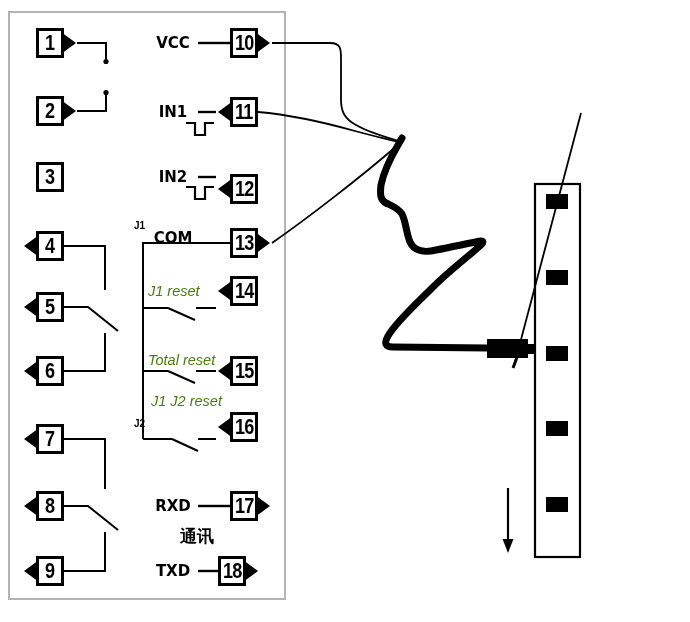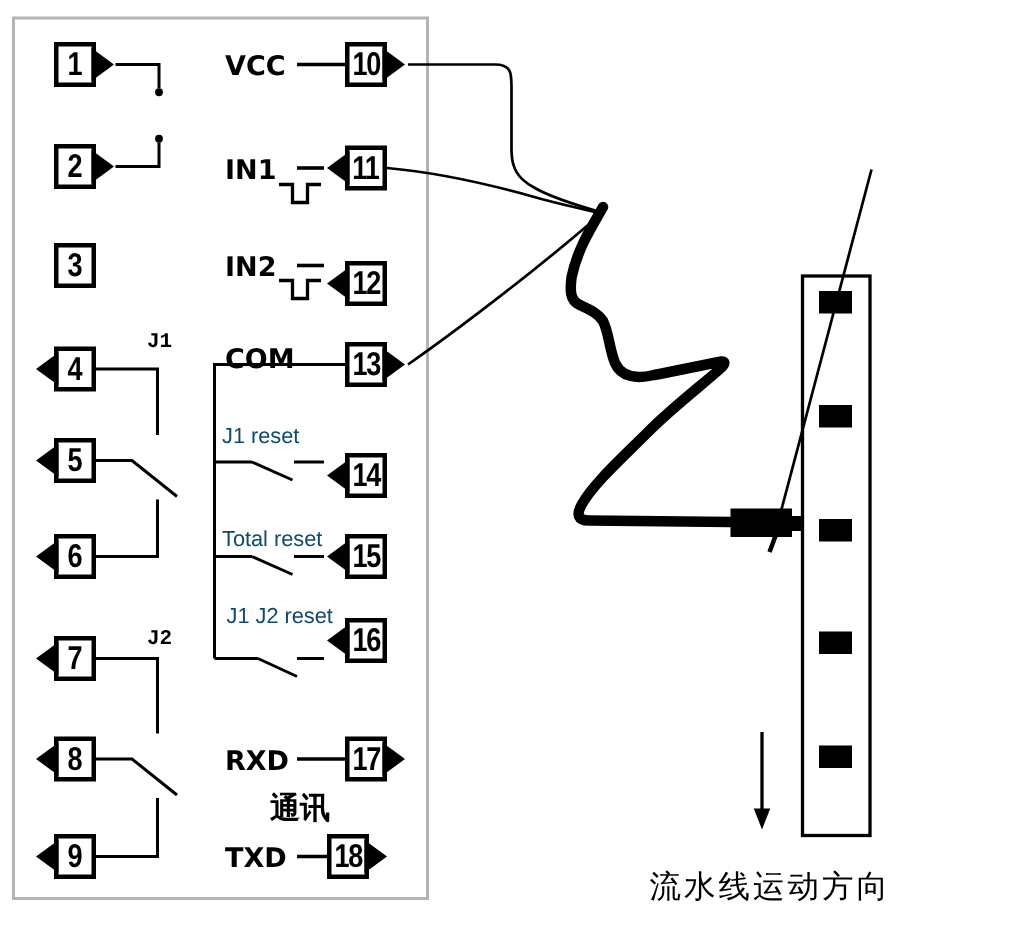--- a/index.html
+++ b/index.html
@@ -7,25 +7,25 @@
          font-family:"Liberation Sans",sans-serif;}
   #frame{position:absolute;left:8px;top:11px;width:274px;height:585px;
          border:2px solid #b3b3b3;background:transparent;}
   #wires{position:absolute;left:0;top:0;}
   .term{position:absolute;width:28px;height:30px;border:3px solid #000;background:#fff;
         box-sizing:border-box;display:flex;align-items:center;justify-content:center;z-index:3;}
   .num{font-weight:bold;font-size:22px;letter-spacing:-1px;transform:scaleX(.82);line-height:1;}
   .tri{position:absolute;width:0;height:0;top:50%;transform:translateY(-50%);}
   .tri-right{right:-15px;border-left:15px solid #000;border-top:11px solid transparent;border-bottom:11px solid transparent;}
   .tri-left{left:-15px;border-right:15px solid #000;border-top:11px solid transparent;border-bottom:11px solid transparent;}
-  .sig{position:absolute;z-index:3;font-weight:bold;font-size:18px;width:46px;text-align:left;
+  .sig{position:absolute;z-index:3;font-weight:bold;font-size:15px;width:46px;text-align:center;
        font-family:"DejaVu Sans",sans-serif;letter-spacing:0px;}
-  .swl{position:absolute;z-index:3;font-size:14.5px;font-family:"Liberation Sans",sans-serif;color:#0c4a6e;}
-  .rel{position:absolute;z-index:3;font-weight:bold;font-size:14px;font-family:Liberation Mono, monospace;}
-  .comm{position:absolute;z-index:3;font-weight:bold;font-size:20px;font-family:"DejaVu Sans",sans-serif;}
+  .swl{position:absolute;z-index:3;font-size:14.5px;font-family:"Liberation Sans",sans-serif;color:#4d7c0f;font-style:italic;}
+  .rel{position:absolute;z-index:3;font-weight:bold;font-size:10px;font-family:Liberation Sans, sans-serif;margin-left:36px;}
+  .comm{position:absolute;z-index:3;font-weight:bold;font-size:17px;font-family:"DejaVu Sans",sans-serif;}
   .flow{position:absolute;z-index:3;font-size:21px;letter-spacing:2px;
         font-family:"Liberation Serif","DejaVu Serif",serif;}
 </style>
 </head>
 <body>
 
 <div id="stage">
 
   <div id="frame"></div>
 
@@ -153,21 +153,21 @@
       <span class="num">11</span>
     </div>
   <div class="term" style="left:230px;top:174px">
       <span class="tri tri-left"></span>
       <span class="num">12</span>
     </div>
   <div class="term" style="left:230px;top:228px">
       <span class="tri tri-right"></span>
       <span class="num">13</span>
     </div>
-  <div class="term" style="left:230px;top:302px">
+  <div class="term" style="left:230px;top:276px">
       <span class="tri tri-left"></span>
       <span class="num">14</span>
     </div>
   <div class="term" style="left:230px;top:356px">
       <span class="tri tri-left"></span>
       <span class="num">15</span>
     </div>
   <div class="term" style="left:230px;top:412px">
       <span class="tri tri-left"></span>
       <span class="num">16</span>
@@ -183,22 +183,21 @@
 
   <div class="sig" style="left:150px;top:34px">VCC</div>
   <div class="sig" style="left:150px;top:103px">IN1</div>
   <div class="sig" style="left:150px;top:168px">IN2</div>
   <div class="sig" style="left:150px;top:229px">COM</div>
   <div class="sig" style="left:150px;top:497px">RXD</div>
   <div class="sig" style="left:150px;top:562px">TXD</div>
 
   <div class="swl" style="left:148px;top:283px">J1 reset</div>
   <div class="swl" style="left:148px;top:352px">Total reset</div>
-  <div class="swl" style="left:151px;top:403px">J1 J2 reset</div>
+  <div class="swl" style="left:151px;top:393px">J1 J2 reset</div>
 
   <div class="rel" style="left:98px;top:220px">J1</div>
   <div class="rel" style="left:98px;top:418px">J2</div>
 
   <div class="comm" style="left:180px;top:525px">通讯</div>
 
-  <div class="flow" style="left:433px;top:577px">流水线运动方向</div>
 
 </div>
 
 </body></html>

